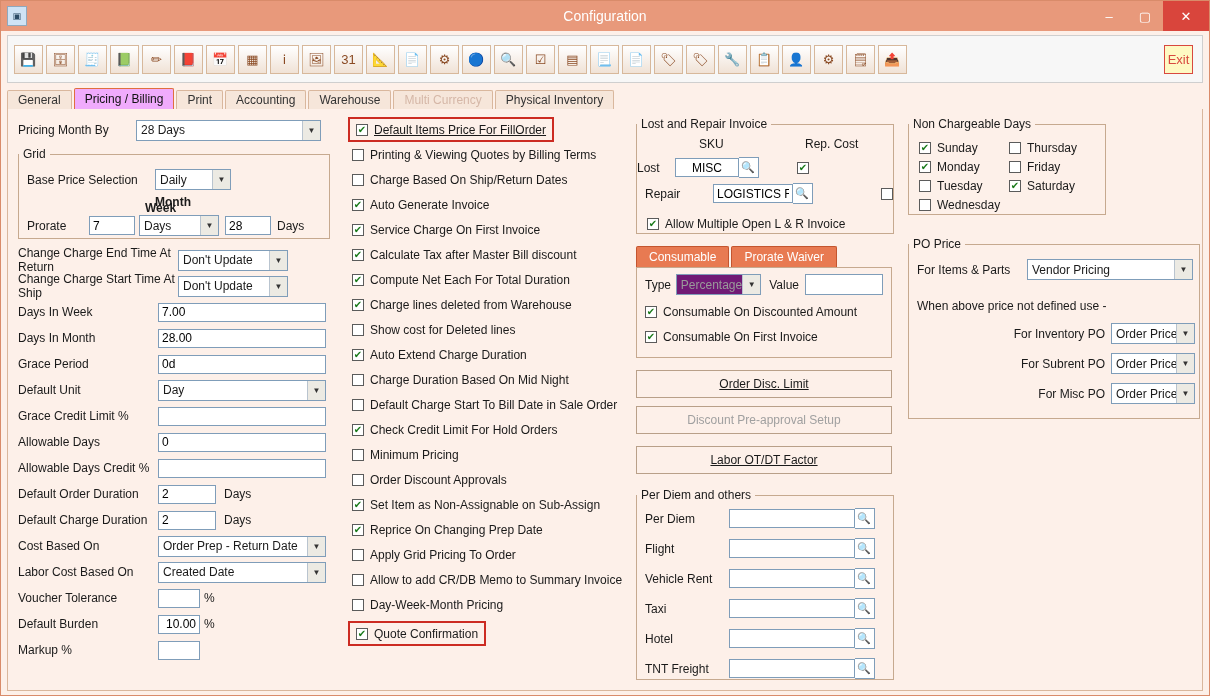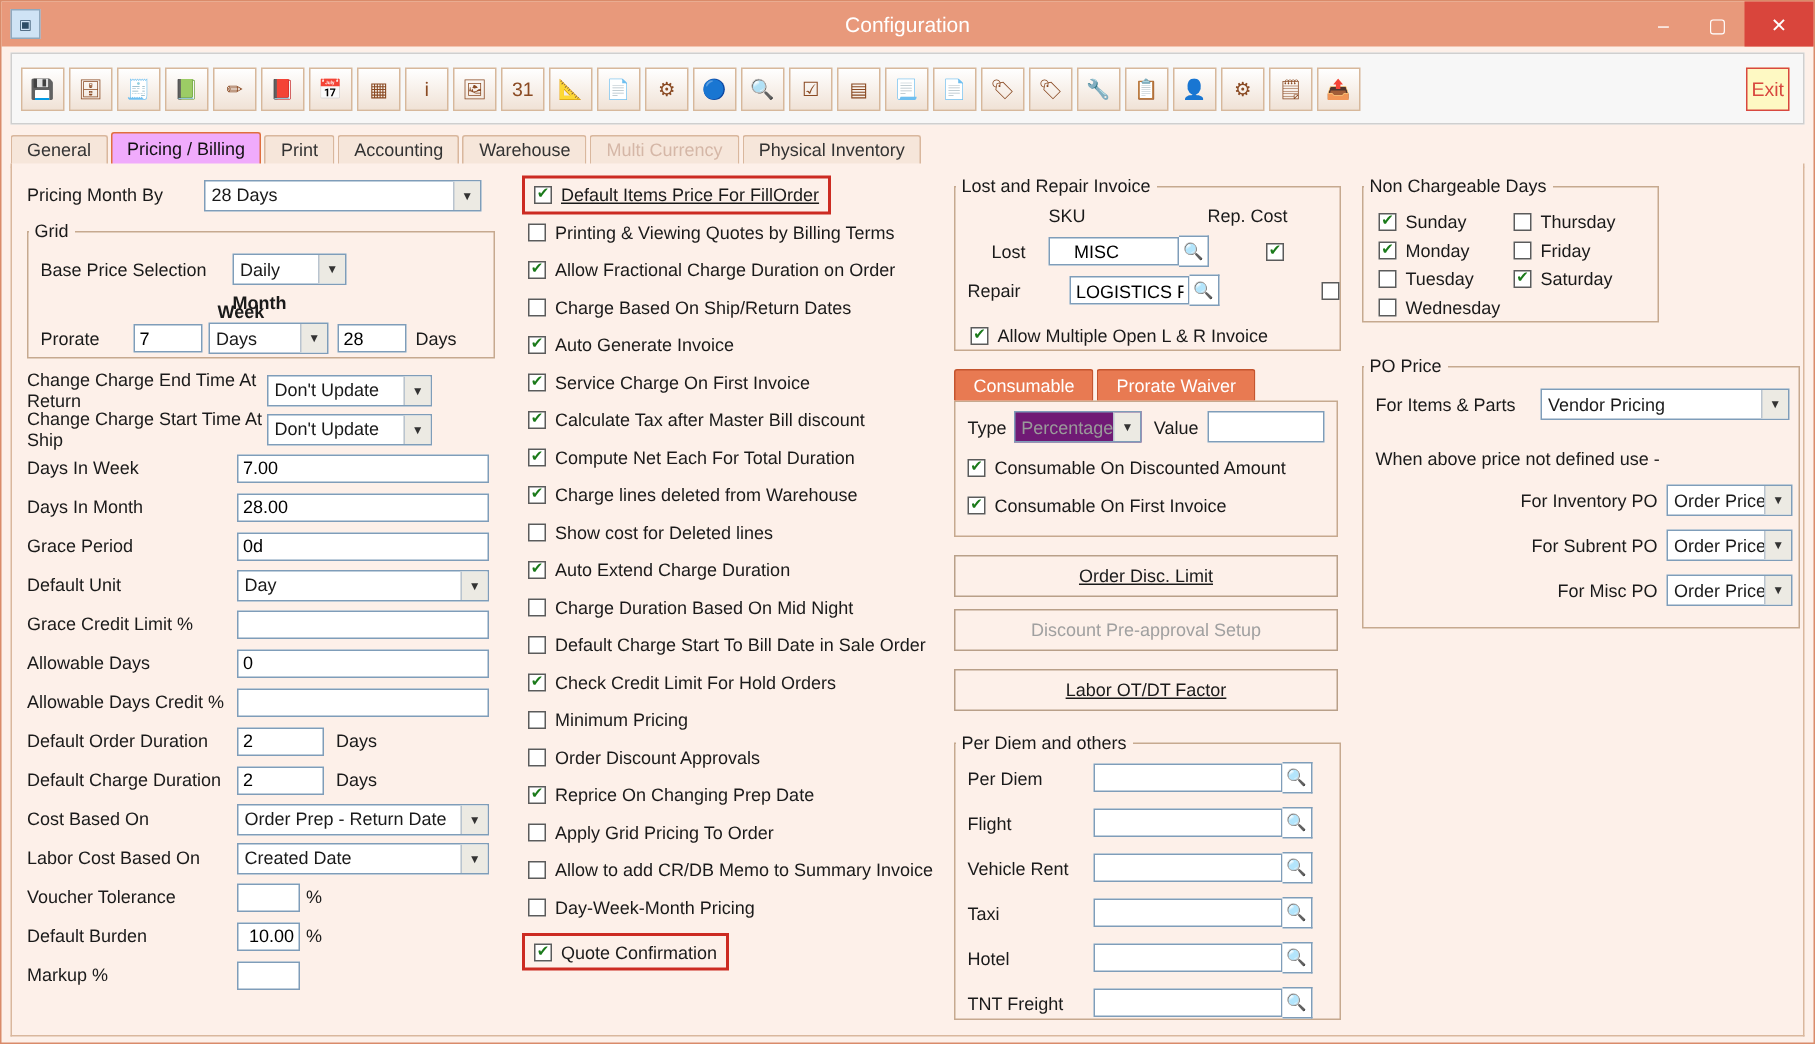--- a/index.html
+++ b/index.html
@@ -307,24 +307,20 @@
         <label class="cb" style="height:17px">
           <span class="box on"></span>
           <span class="u">Default Items Price For FillOrder</span>
         </label>
       </div>
       <div><label class="cb">
             <span class="box"></span>
             <span>Printing &amp; Viewing Quotes by Billing Terms</span>
           </label></div>
       <div><label class="cb">
-            <span class="box on"></span>
-            <span>Allow Fractional Charge Duration on Order</span>
-          </label></div>
-      <div><label class="cb">
             <span class="box"></span>
             <span>Charge Based On Ship/Return Dates</span>
           </label></div>
       <div><label class="cb">
             <span class="box on"></span>
             <span>Auto Generate Invoice</span>
           </label></div>
       <div><label class="cb">
             <span class="box on"></span>
             <span>Service Charge On First Invoice</span>
@@ -361,20 +357,24 @@
             <span class="box on"></span>
             <span>Check Credit Limit For Hold Orders</span>
           </label></div>
       <div><label class="cb">
             <span class="box"></span>
             <span>Minimum Pricing</span>
           </label></div>
       <div><label class="cb">
             <span class="box"></span>
             <span>Order Discount Approvals</span>
+          </label></div>
+      <div><label class="cb">
+            <span class="box on"></span>
+            <span>Set Item as Non-Assignable on Sub-Assign</span>
           </label></div>
       <div><label class="cb">
             <span class="box on"></span>
             <span>Reprice On Changing Prep Date</span>
           </label></div>
       <div><label class="cb">
             <span class="box"></span>
             <span>Apply Grid Pricing To Order</span>
           </label></div>
       <div><label class="cb">
@@ -393,24 +393,24 @@
       </div>
     </div>
 
     <div class="col3">
 
       <fieldset style="width:256px;height:115px;">
         <legend>Lost and Repair Invoice</legend>
         <div style="position:absolute;left:62px;top:6px;">SKU</div>
         <div style="position:absolute;left:168px;top:6px;">Rep. Cost</div>
 
-        <div style="position:absolute;left:24px;top:26px;display:flex;align-items:center;">
+        <div style="position:absolute;left:0;top:26px;display:flex;align-items:center;">
           <div class="lbl" style="width:38px">Lost</div>
           <div class="inputwrap">
-            <input class="field" style="width: 87px; padding-left: 16px;" value="MISC">
+            <input class="field" style="width: 64px; padding-left: 16px;" value="MISC">
             <div class="mag">🔍</div>
           </div>
           <span class="box on" style="margin-left:38px"></span>
         </div>
 
         <div style="position:absolute;left:8px;top:52px;display:flex;align-items:center;gap:30px;">
           <div class="lbl" style="width:38px">Repair</div>
           <div class="inputwrap">
             <input class="field" style="width: 80px;" value="LOGISTICS FREI">
             <div class="mag">🔍</div>

